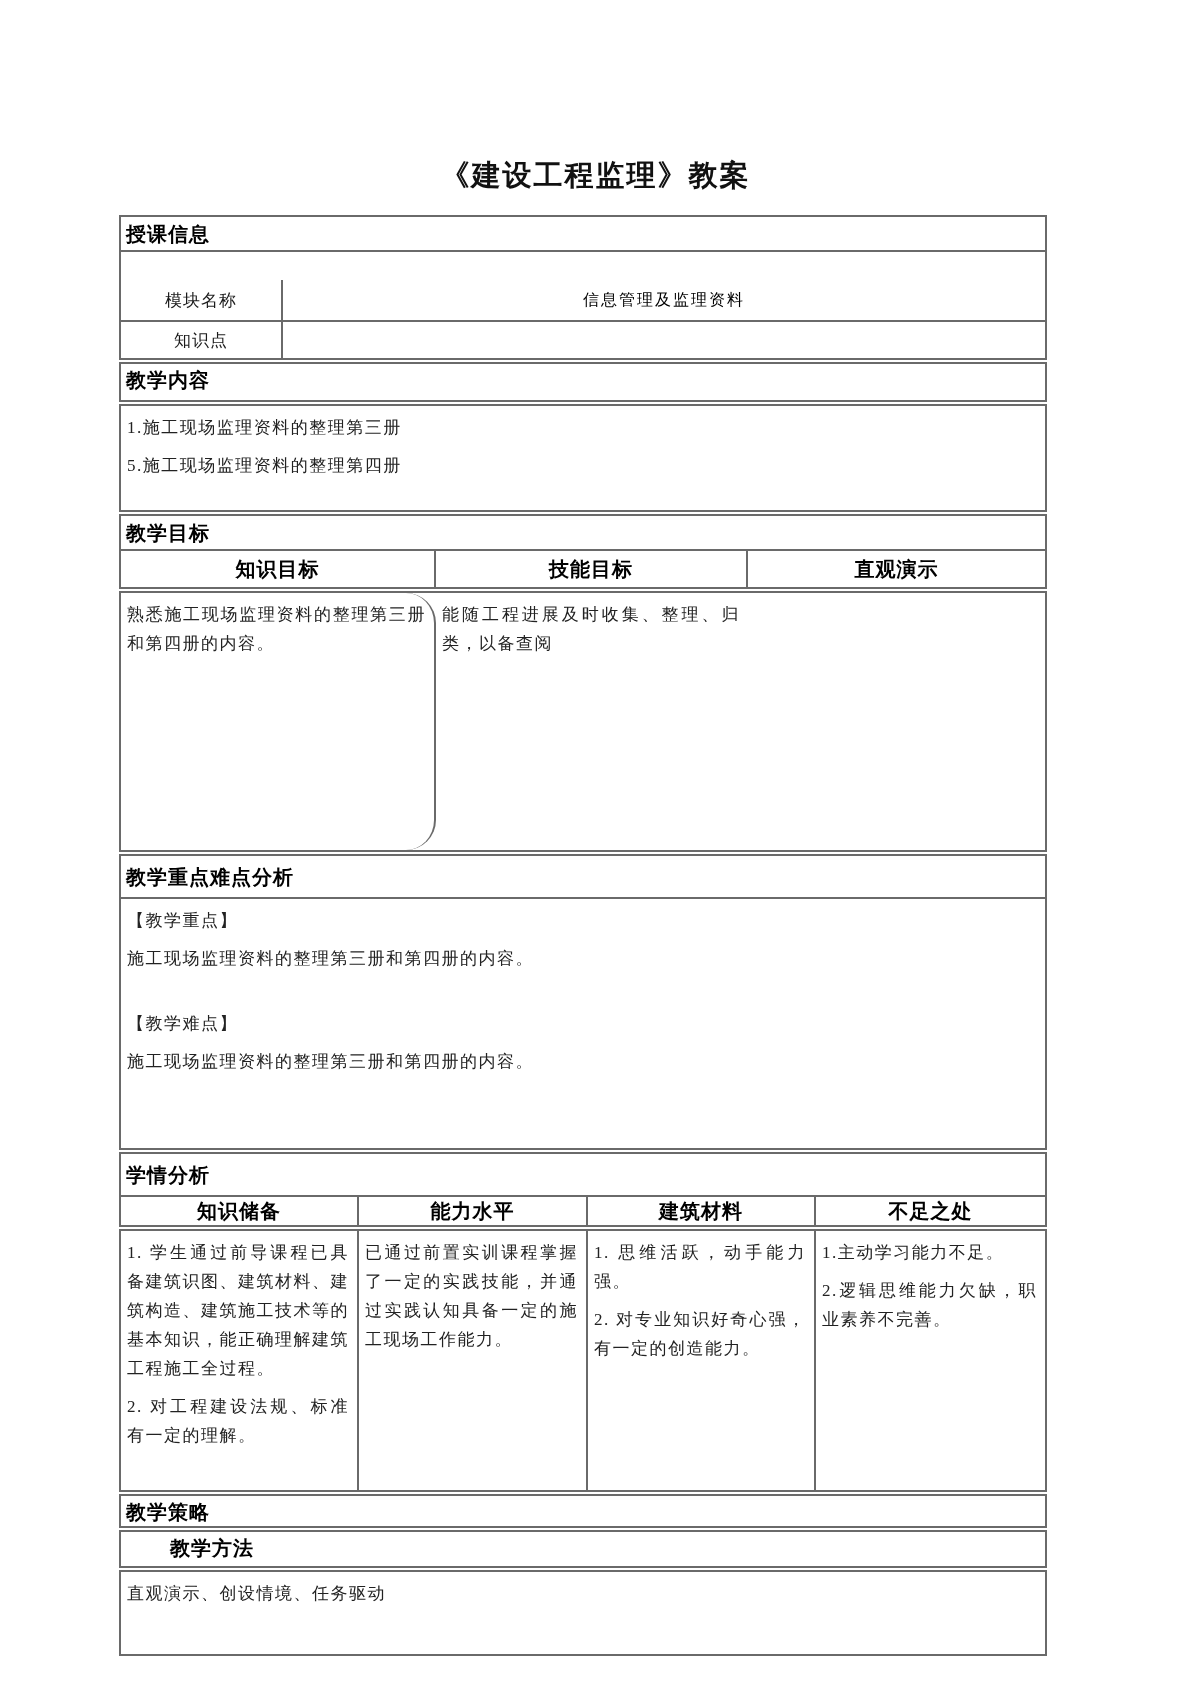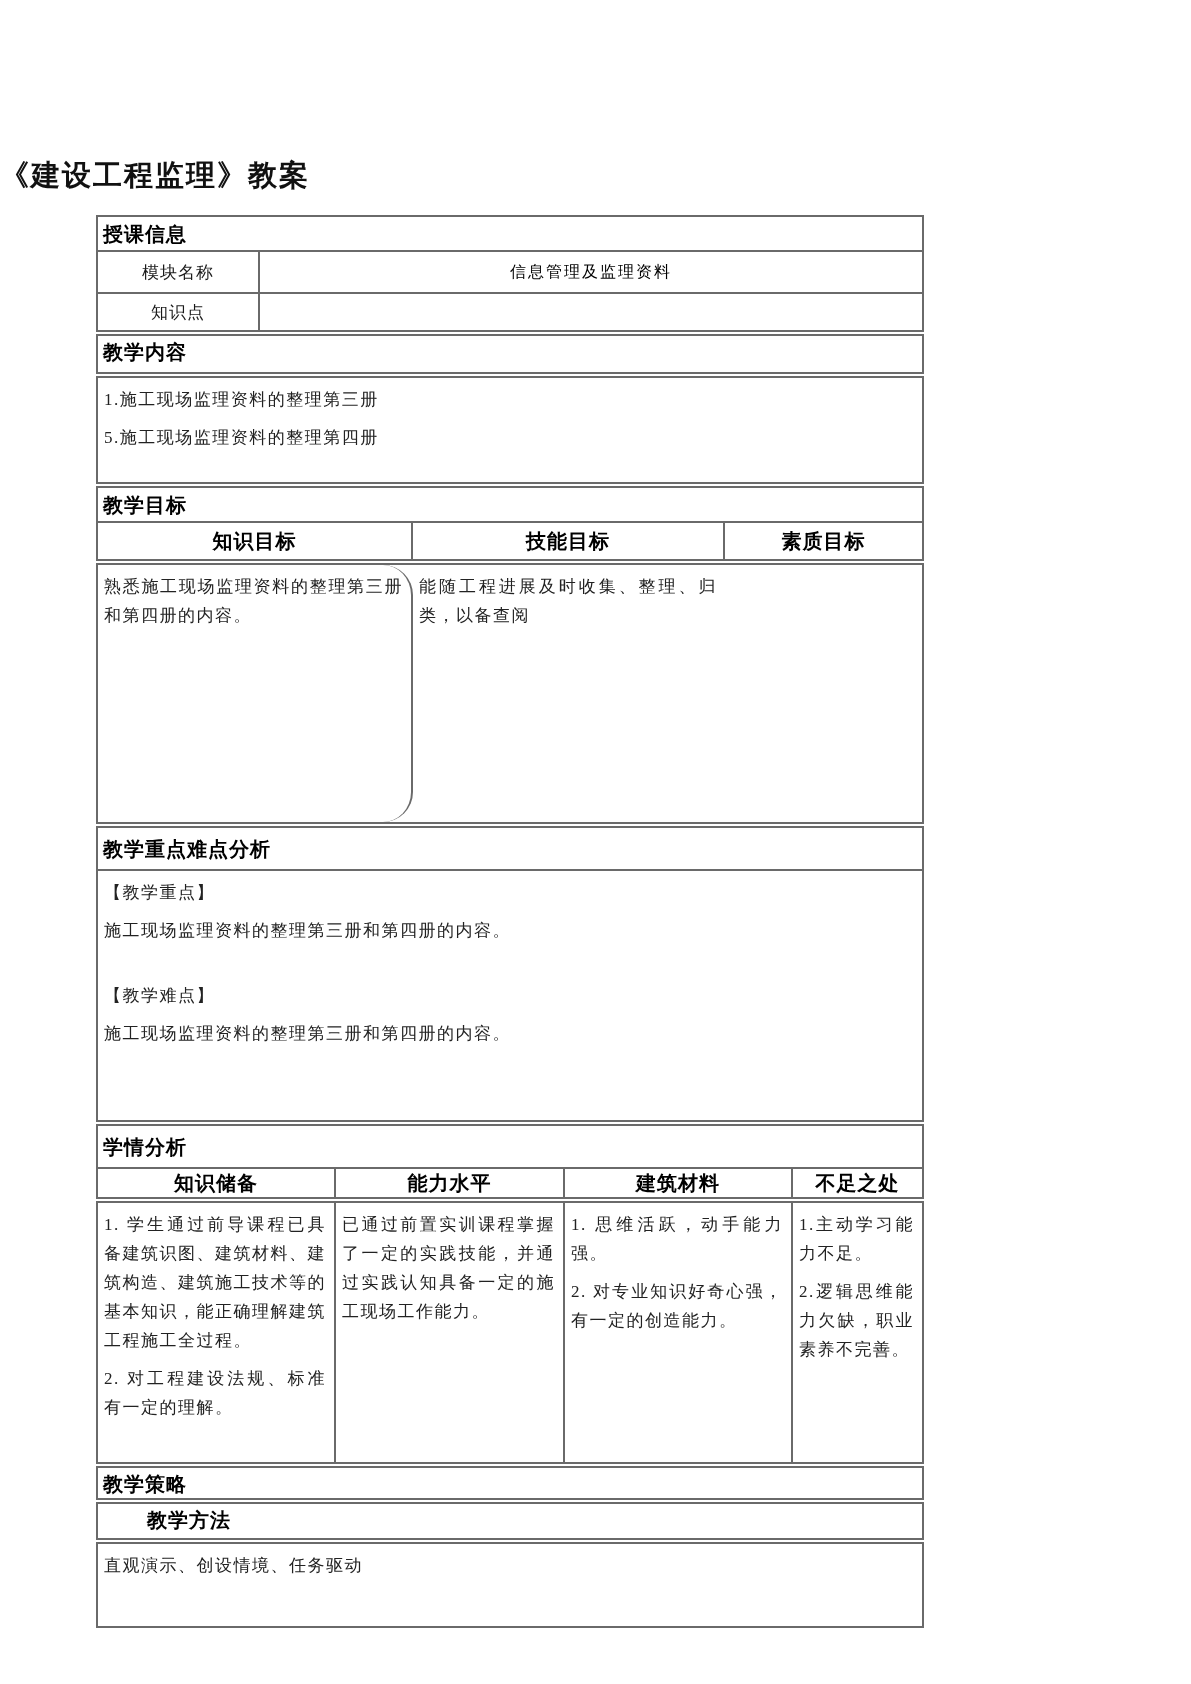--- a/index.html
+++ b/index.html
@@ -13,31 +13,32 @@
     height:1684px;
     background:#ffffff;
     font-family:"Liberation Serif", serif;
     color:var(--ink);
   }
   .doc-title{
     position:absolute;
     top:156px;
     left:0;
     width:1191px;
+    text-align:center;
     font-family:"Liberation Sans", sans-serif;
     font-size:29px;
     font-weight:bold;
     letter-spacing:2px;
     color:#111;
   }
   .doc{
     position:absolute;
-    left:96px;
+    left:119px;
     top:215px;
-    width:828px;
+    width:928px;
   }
   
   .blk{
     box-sizing:border-box;
     width:100%;
     border:2px solid var(--line);
     background:#fff;
     margin-bottom:2px;
     overflow:hidden;
   }
@@ -64,21 +65,21 @@
     letter-spacing:1px;
   }
   .info-value{
     display:flex;align-items:center;justify-content:center;
     font-family:"Liberation Sans", sans-serif;
     font-weight:normal;
     font-size:16px;
     letter-spacing:2px;
     color:#000;
   }
-  .h40{height:40px;}
+  .h40{height:40px;margin-top:28px;}
   .h36{height:36px;}
   .h28{height:28px;}
   
   .body-txt{
     font-size:17px;
     line-height:29px;
     letter-spacing:1.5px;
     text-align:justify;
     color:#222;
   }
@@ -137,21 +138,21 @@
         <p>1.施工现场监理资料的整理第三册</p>
         <p>5.施工现场监理资料的整理第四册</p>
       </div>
     </div>
 
     <div class="blk">
       <div class="sec-h h28 hline">教学目标</div>
       <div class="cols3">
         <div class="col-cell col-head h36">知识目标</div>
         <div class="col-cell col-head h36">技能目标</div>
-        <div class="col-cell col-head h36">素质目标</div>
+        <div class="col-cell col-head h36">直观演示</div>
       </div>
     </div>
     <div class="blk b-obj-content">
       <div class="cols3">
         <div class="col-cell body-txt pad">
           <p>熟悉施工现场监理资料的整理第三册和第四册的内容。</p>
         </div>
         <div class="col-cell body-txt pad">
           <p>能随工程进展及时收集、整理、归类，以备查阅</p>
         </div>

